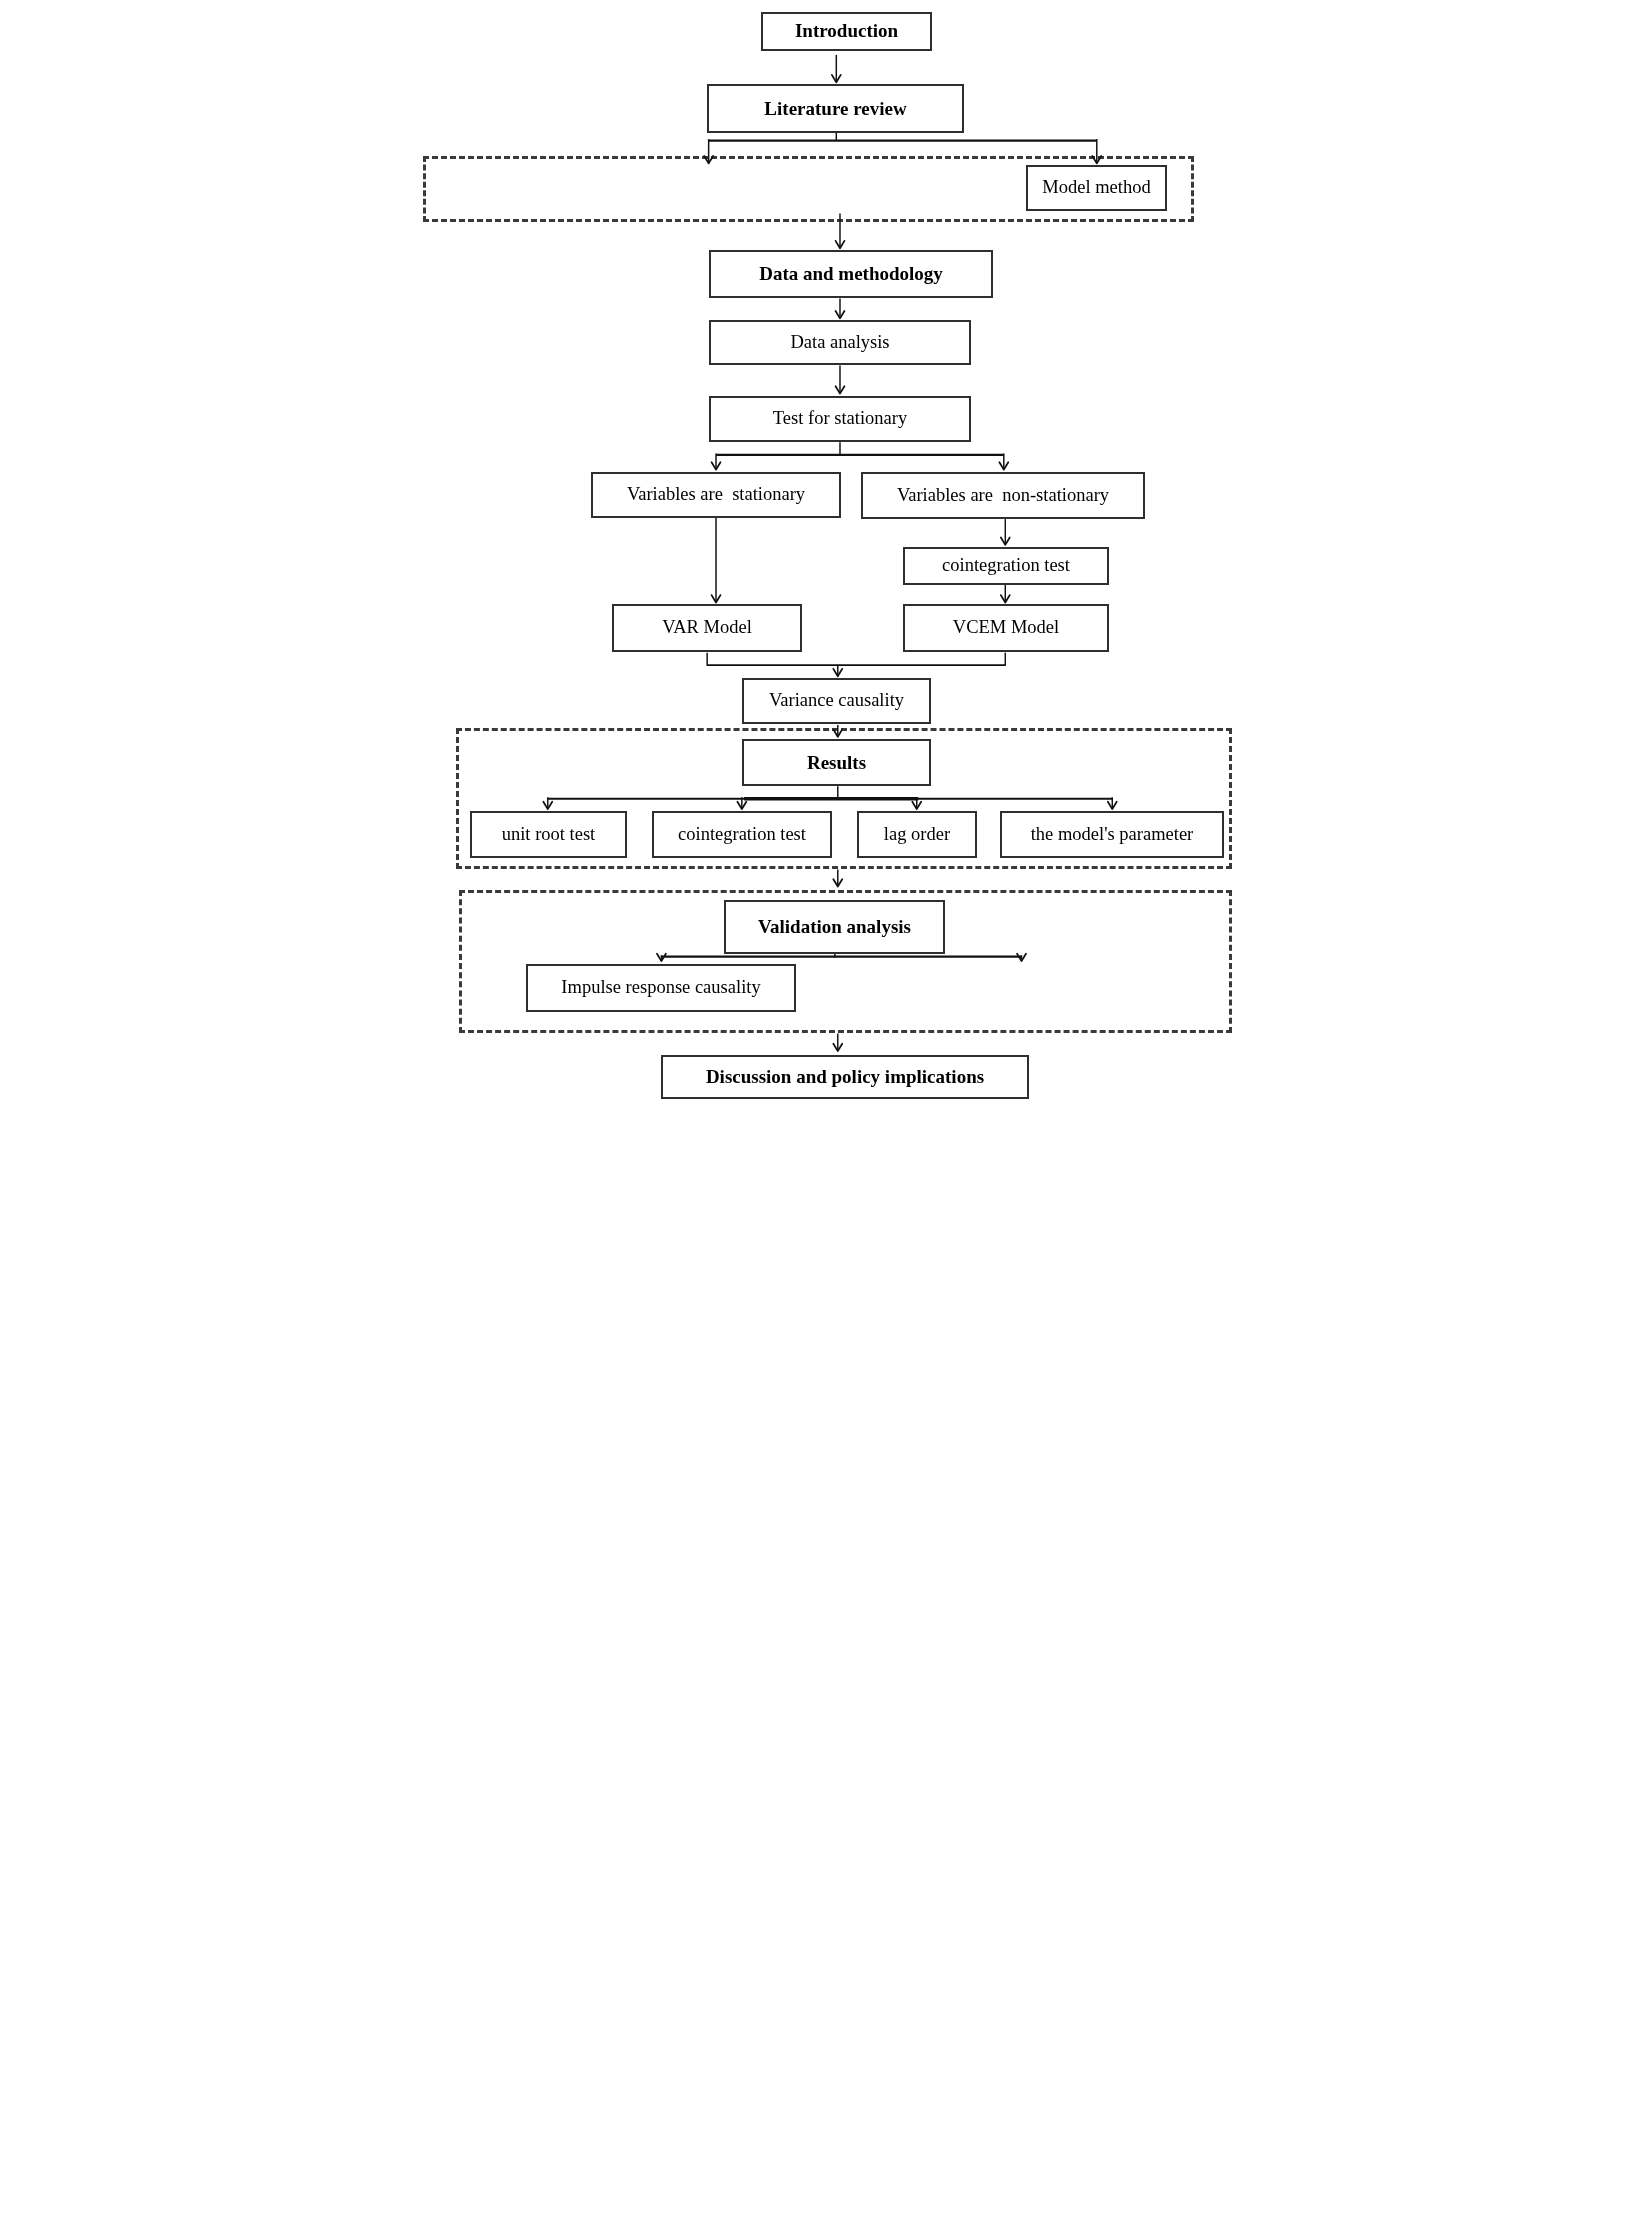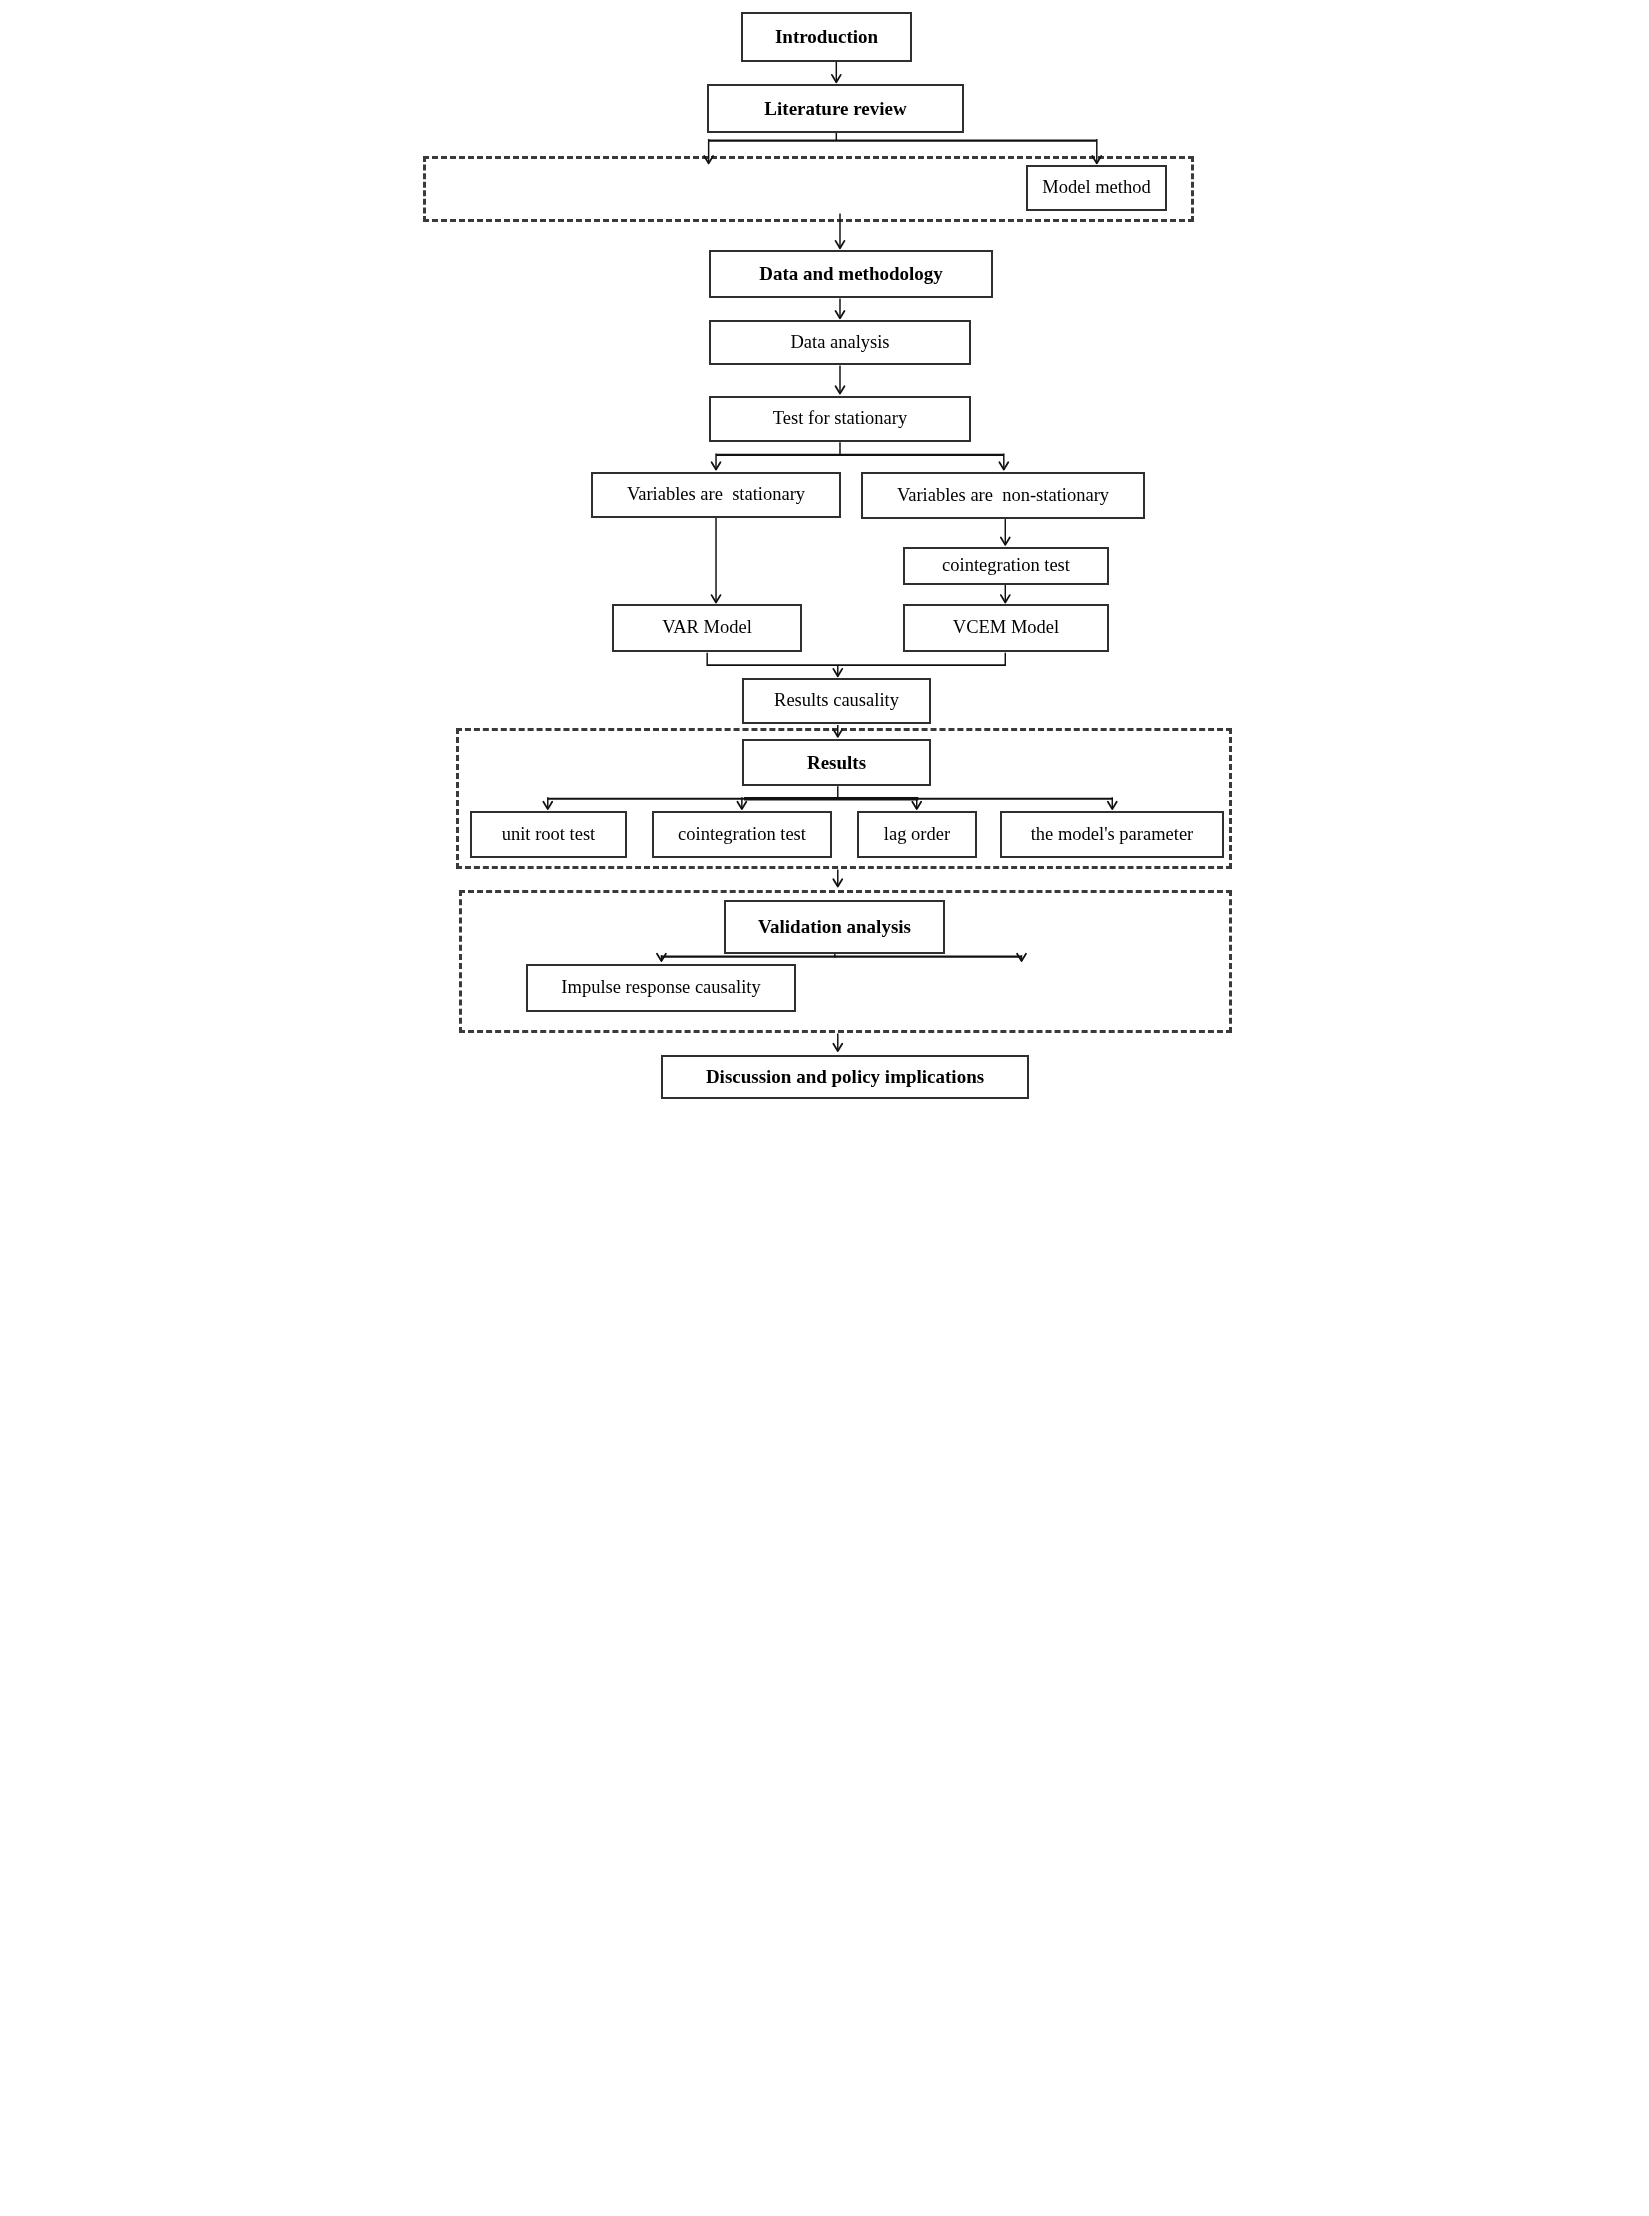--- a/index.html
+++ b/index.html
@@ -110,21 +110,21 @@
 
       <path d="M573,1282 V1297"></path>
       <path d="M338,1296 H826" stroke-width="3"></path>
       <path d="M338,1294 V1302" marker-end="url(#arr)"></path>
       <path d="M826,1294 V1302" marker-end="url(#arr)"></path>
 
       <path d="M577,1400 V1424" marker-end="url(#arr)"></path>
     </g>
   </svg>
 
-  <div class="node b" style="left:329px; top:11.8px; width:171px; height:50px">Introduction</div>
+  <div class="node b" style="left:349px; top:11.8px; width:171px; height:39px">Introduction</div>
 
   <div class="node b" style="left:295px; top:84px; width:257px; height:49px">Literature review</div>
 
 
   <div class="node" style="left:614px; top:165px; width:141px; height:46px">Model method</div>
 
   <div class="node b" style="left:297px; top:250px; width:284px; height:48px">Data and methodology</div>
 
   <div class="node" style="left:297px; top:320px; width:262px; height:45px">Data analysis</div>
 
@@ -133,21 +133,21 @@
   <div class="node" style="left:179px; top:472px; width:250px; height:46px">Variables are  stationary</div>
 
   <div class="node" style="left:449px; top:472px; width:284px; height:47px">Variables are  non-stationary</div>
 
   <div class="node" style="left:491px; top:547px; width:206px; height:38px">cointegration test</div>
 
   <div class="node" style="left:200px; top:604px; width:190px; height:48px">VAR Model</div>
 
   <div class="node" style="left:491px; top:604px; width:206px; height:48px">VCEM Model</div>
 
-  <div class="node" style="left:330px; top:678px; width:189px; height:46px">Results causality</div>
+  <div class="node" style="left:330px; top:678px; width:189px; height:46px">Variance causality</div>
 
   <div class="node b" style="left:330px; top:739px; width:189px; height:47px">Results</div>
 
   <div class="node" style="left:58px; top:811px; width:157px; height:47px">unit root test</div>
 
   <div class="node" style="left:240px; top:811px; width:180px; height:47px">cointegration test</div>
 
   <div class="node" style="left:445px; top:811px; width:120px; height:47px">lag order</div>
 
   <div class="node" style="left:588px; top:811px; width:224px; height:47px">the model's parameter</div>

